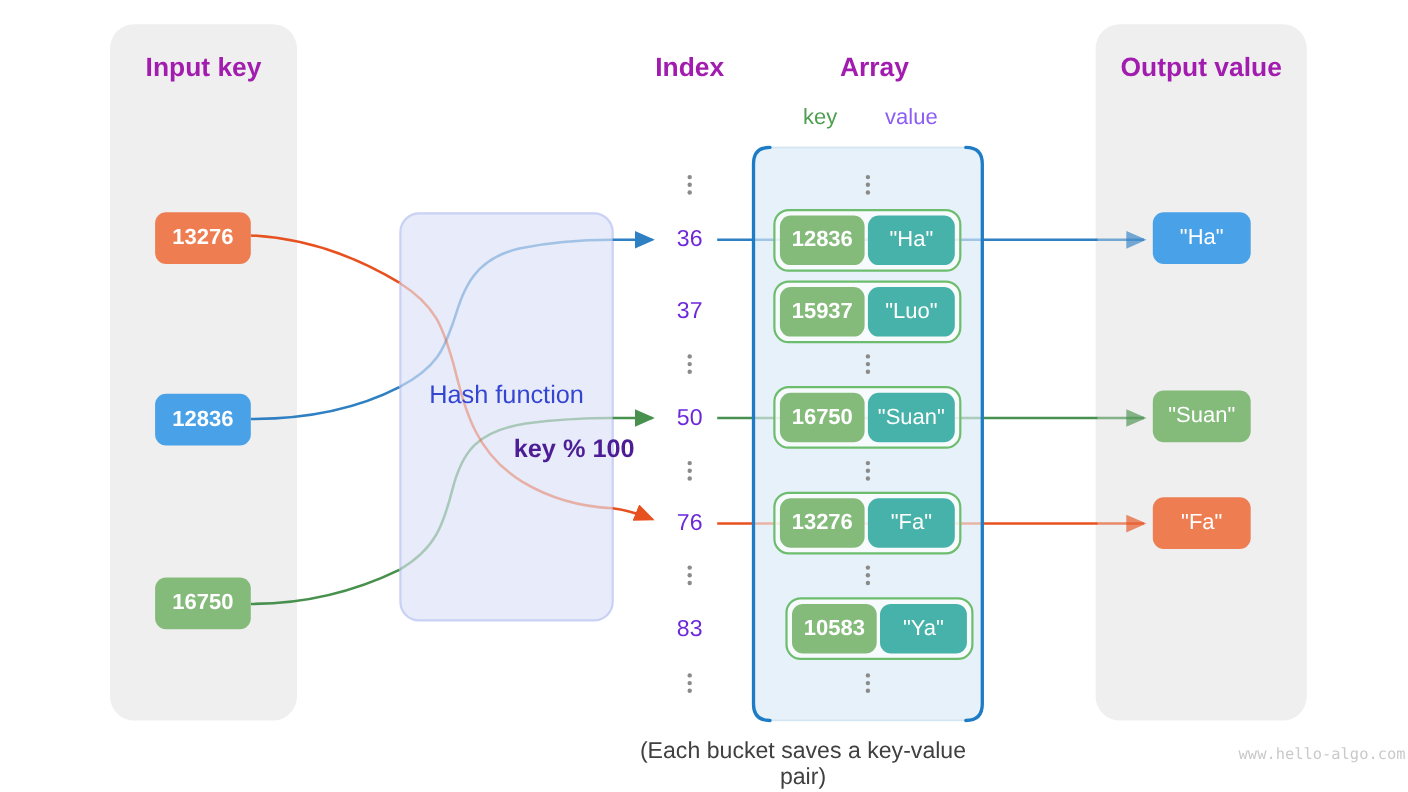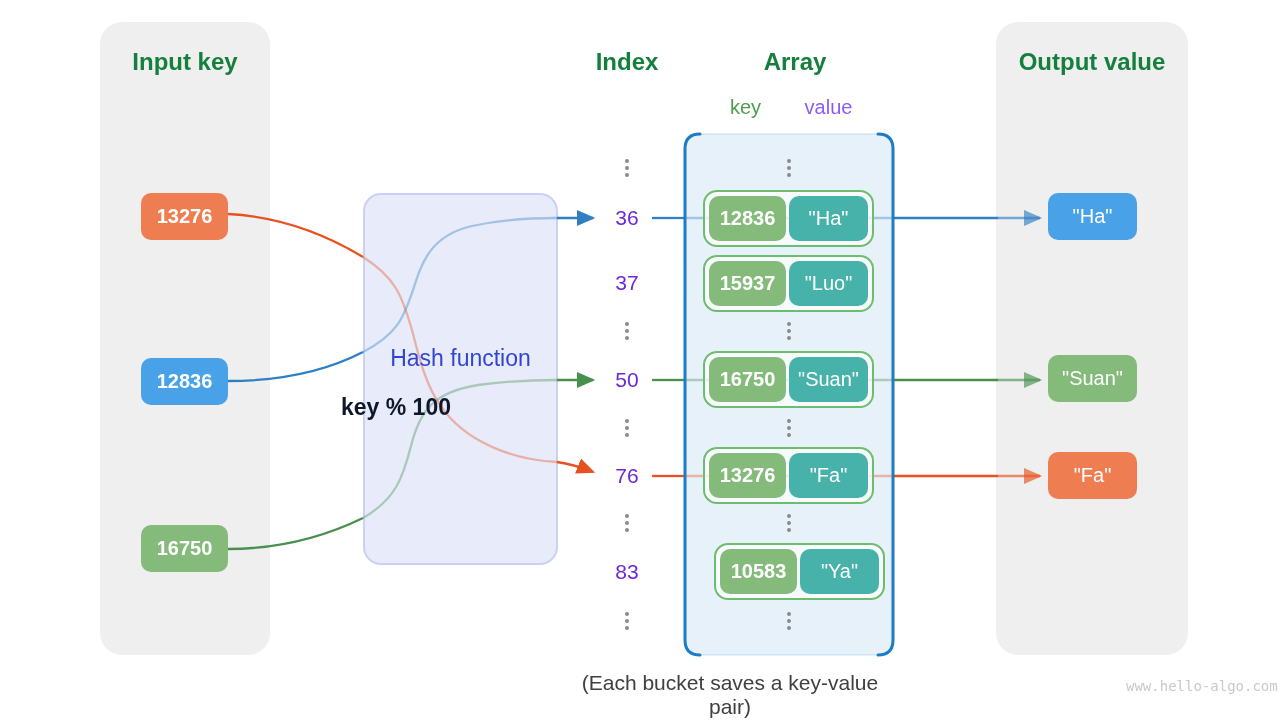--- a/index.html
+++ b/index.html
@@ -7,33 +7,33 @@
           font-family:"Liberation Sans",sans-serif;overflow:hidden;}
   
   .panel{position:absolute;top:22px;height:633px;background:#EFEFEF;border-radius:22px;z-index:0;}
   .panel-input{left:100px;width:170px;}
   .panel-output{left:996px;width:192px;}
   .hash-box{position:absolute;left:363px;top:193px;width:195px;height:372px;background:#E7EBFA;
             border:2px solid #C9D1F5;border-radius:18px;box-sizing:border-box;z-index:0;}
   .array-fill{position:absolute;left:684px;top:134px;width:210px;height:521px;background:#E7F1FA;
               border-radius:14px;z-index:0;}
   
-  .hdr{position:absolute;top:48px;font-size:24px;font-weight:bold;color:#15803d;
+  .hdr{position:absolute;top:48px;font-size:24px;font-weight:bold;color:#a21caf;
        text-align:center;z-index:2;}
   .hdr-input{left:100px;width:170px;}
   .hdr-index{left:577px;width:100px;}
   .hdr-array{left:695px;width:200px;}
   .hdr-output{left:996px;width:192px;}
   .sub-label{position:absolute;top:96px;font-size:20px;text-align:center;width:85px;z-index:2;}
   .lbl-key{left:703px;color:#4E9E50;}
   .lbl-value{left:786px;color:#8b5cf6;}
   .hash-title{position:absolute;left:363px;top:345px;width:195px;text-align:center;
               color:#3445D2;font-size:23px;z-index:2;}
-  .hash-formula{position:absolute;left:341px;top:394px;width:195px;text-align:left;
-                color:#0f172a;font-size:23px;font-weight:bold;z-index:2;}
+  .hash-formula{position:absolute;left:382px;top:394px;width:195px;text-align:right;
+                color:#4c1d95;font-size:23px;font-weight:bold;z-index:2;}
   
   .kv-box{position:absolute;width:87px;height:47px;border-radius:10px;color:#fff;
           display:flex;align-items:center;justify-content:center;font-size:20px;
           font-weight:600;z-index:2;}
   .in-box{left:141px;}
   .out-box{left:1048px;width:89px;font-weight:500;}
   .bg-orange{background:#EE7E51;}
   .bg-blue{background:#49A1E8;}
   .bg-green{background:#84BB7B;}
   .ik-0{top:193px;} .ik-1{top:358px;} .ik-2{top:525px;}

